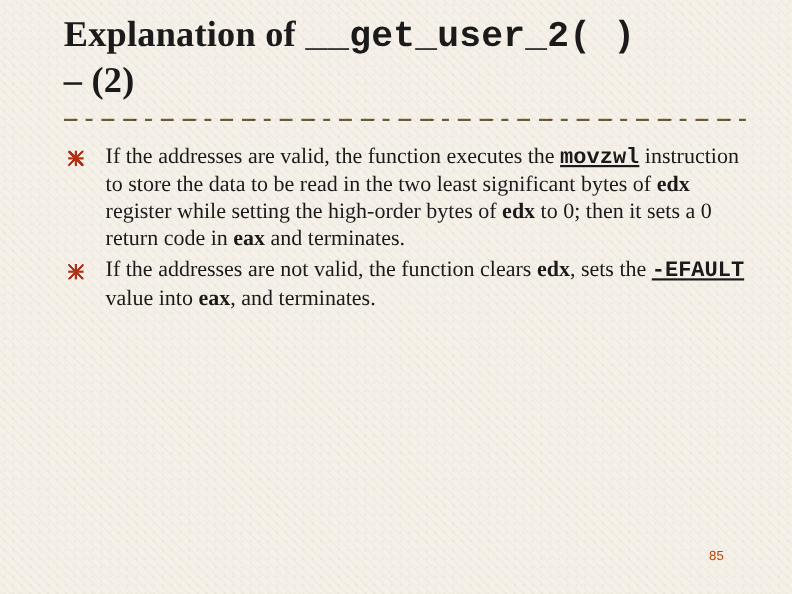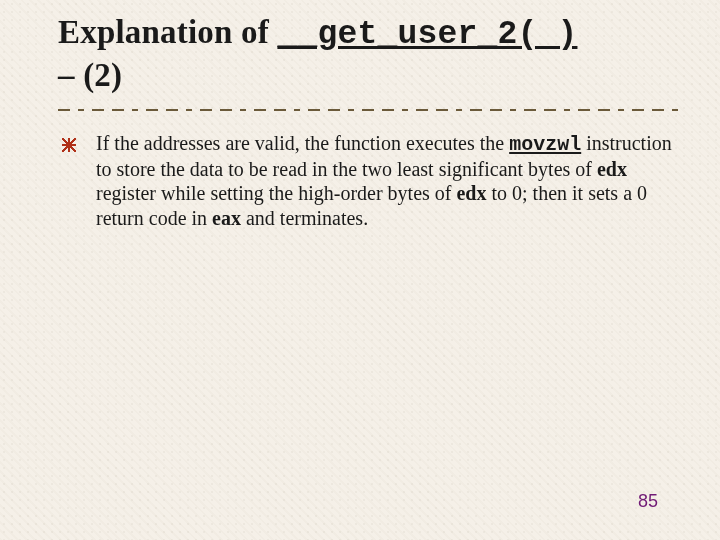--- a/index.html
+++ b/index.html
@@ -25,21 +25,20 @@
   }
   .title {
     font-size: 33px;
     line-height: 1.25;
     margin: 0 0 10px 0;
     letter-spacing: 0.2px;
   }
   .title .code {
     font-family: "Courier New", Courier, monospace;
     font-weight: bold;
-    text-decoration: underline;
     text-underline-offset: 3px;
   }
   .divider {
     height: 6px;
     margin: 6px 0 18px 0;
     background-image: repeating-linear-gradient(
       to right,
       #6b5a3a 0 12px,
       transparent 12px 20px,
       #6b5a3a 20px 26px,
@@ -95,37 +94,40 @@
     text-underline-offset: 2px;
   }
   .reg {
     font-weight: bold;
   }
   .pagenum {
     position: absolute;
     right: 62px;
     bottom: 28px;
     font-family: Arial, Helvetica, sans-serif;
-    font-size: 18px;
-    color: #701a75;
+    font-size: 12px;
+    color: #c2410c;
   }
 </style>
 </head>
 <body>
 
 <div class="slide">
 
   <h1 class="title">
     <span>Explanation of </span><span class="code">__get_user_2( )</span><br>
     <span>–</span>
     <span>(2)</span>
   </h1>
 
   <div class="divider"></div>
 
   <ul class="body">
     <li>
       <span>If the addresses are valid, the function executes the </span><span class="mono">movzwl</span><span> instruction to store the data to be read in the two least significant bytes of </span><span class="reg">edx</span><span> register while setting the high-order bytes of </span><span class="reg">edx</span><span> to 0; then it sets a 0 return code in </span><span class="reg">eax</span><span> and terminates.</span>
     </li>
+    <li>
+      <span>If the addresses are not valid, the function clears </span><span class="reg">edx</span><span>, sets the </span><span class="mono">-EFAULT</span><span> value into </span><span class="reg">eax</span><span>, and terminates.</span>
+    </li>
   </ul>
 
   <div class="pagenum">85</div>
 </div>
 
 </body></html>

